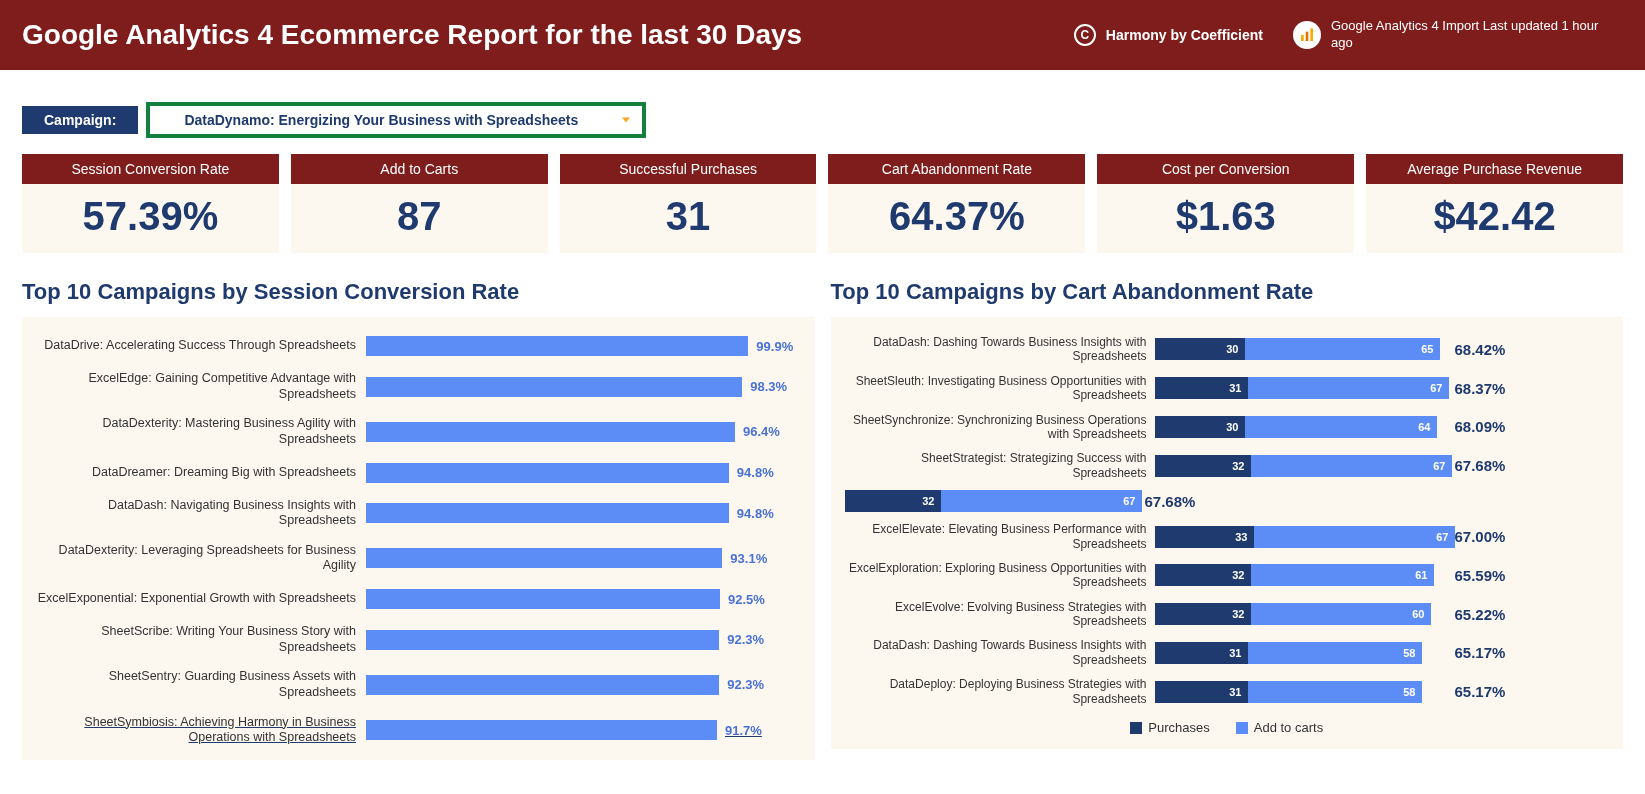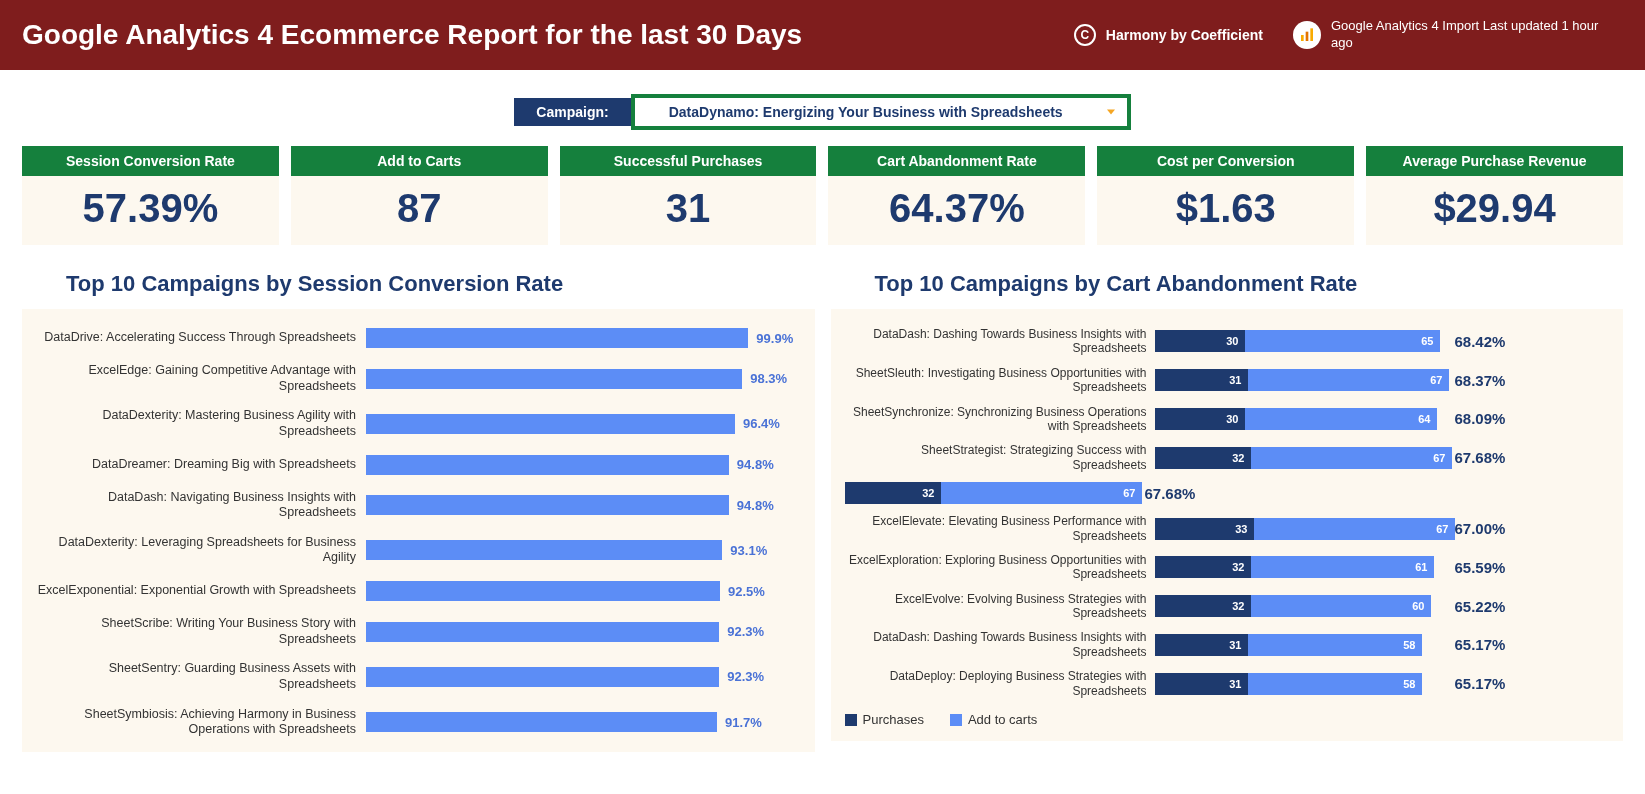--- a/index.html
+++ b/index.html
@@ -39,58 +39,58 @@
   }
   .import-status {
     display:flex;align-items:center;gap:10px;font-size:13px;max-width:330px;line-height:1.3;
   }
   .ga-icon {
     width:28px;height:28px;border-radius:50%;background:#fff;
     display:flex;align-items:center;justify-content:center;flex-shrink:0;
   }
   .ga-icon svg{width:16px;height:16px;}
   .filter-row {
-    padding: 24px 22px 6px;
-    display:flex;align-items:center;gap:0;justify-content:center;
+    padding: 32px 22px 6px;
+    display:flex;align-items:center;gap:8px;
   }
   .filter-label {
     background:#1e3a6e;color:#fff;font-weight:700;font-size:14px;
     padding:6px 22px;
   }
   .filter-value {
     background:#fff;border:4px solid #15803d;color:#1e3a6e;font-size:14px;font-weight:600;
     padding:6px 60px 6px 30px;position:relative;min-width:500px;text-align:center;
   }
   .filter-value::after {
     content:"";position:absolute;right:12px;top:50%;transform:translateY(-50%);
     border-left:4px solid transparent;border-right:4px solid transparent;border-top:5px solid #f5a623;
   }
   .kpi-row {
     display:flex;gap:12px;padding:10px 22px 20px;
   }
   .kpi-card {
     flex:1;background:#fdf8ef;
   }
   .kpi-head {
-    background:#15803d;color:#fff;font-weight:700;font-size:14px;text-align:center;padding:7px 4px;
+    background:#7f1d1d;color:#fff;font-weight:400;font-size:14px;text-align:center;padding:7px 4px;
   }
   .kpi-value {
     font-size:40px;font-weight:900;text-align:center;padding:10px 4px 14px;color:#1e3a6e;
   }
   .charts-row { display:flex;gap:16px;padding:0 22px 20px; }
   .chart-panel { flex:1; }
   .chart-title {
-    font-size:22px;font-weight:800;color:#1e3a6e;padding:6px 0 12px;margin-left:44px;
+    font-size:22px;font-weight:800;color:#1e3a6e;padding:6px 0 12px;
   }
   .chart-body {
     background:#fdf8ef;padding:18px 14px 14px;
   }
   
   .cr-row { display:flex;align-items:center;margin-bottom:14px;font-size:13px; }
-  .cr-row:last-child{margin-bottom:0;}
+  .cr-row:last-child{margin-bottom:0;text-decoration:underline;}
   .cr-label {
     width:330px;text-align:right;padding-right:10px;color:#333;font-size:12.5px;line-height:1.25;
   }
   .cr-bar-wrap { flex:1;position:relative;height:22px;display:flex;align-items:center; }
   .cr-bar { height:20px;background:#5c8df6; }
   .cr-val { margin-left:8px;color:#4a72d6;font-weight:700;font-size:13px; }
   
   .ab-row { display:flex;align-items:center;margin-bottom:10px;font-size:12px; }
   .ab-row:last-child{margin-bottom:0;}
   .ab-label {
@@ -100,21 +100,21 @@
   .ab-seg1 {
     background:#1e3a6e;color:#fff;font-size:11px;font-weight:600;
     display:flex;align-items:center;justify-content:flex-end;padding-right:6px;
   }
   .ab-seg2 {
     background:#5c8df6;color:#fff;font-size:11px;font-weight:600;
     display:flex;align-items:center;justify-content:flex-end;padding-right:6px;
   }
   .ab-val { margin-left:0;color:#1e3a6e;font-weight:800;font-size:15px; }
   .legend {
-    display:flex;gap:26px;justify-content:flex-start;margin-top:14px;font-size:13px;color:#333;
+    display:flex;gap:26px;justify-content:center;margin-top:14px;font-size:13px;color:#333;
   }
   .legend span { display:flex;align-items:center;gap:6px; }
   .sw { width:12px;height:12px;display:inline-block; }
   .sw1{background:#1e3a6e;} .sw2{background:#5c8df6;}
 </style>
 </head>
 <body>
 
 <div class="header">
   <div class="header-title">Google Analytics 4 Ecommerce Report for the last 30 Days</div>
@@ -155,21 +155,21 @@
     <div class="kpi-card">
       <div class="kpi-head">Cart Abandonment Rate</div>
       <div class="kpi-value">64.37%</div>
     </div>
     <div class="kpi-card">
       <div class="kpi-head">Cost per Conversion</div>
       <div class="kpi-value">$1.63</div>
     </div>
     <div class="kpi-card">
       <div class="kpi-head">Average Purchase Revenue</div>
-      <div class="kpi-value">$29.94</div>
+      <div class="kpi-value">$42.42</div>
     </div>
   </div>
 
 <div class="charts-row">
   <div class="chart-panel">
     <div class="chart-title">Top 10 Campaigns by Session Conversion Rate</div>
     <div class="chart-body" id="chart-left">
         <div class="cr-row">
           <div class="cr-label">DataDrive: Accelerating Success Through Spreadsheets</div>
           <div class="cr-bar-wrap">

